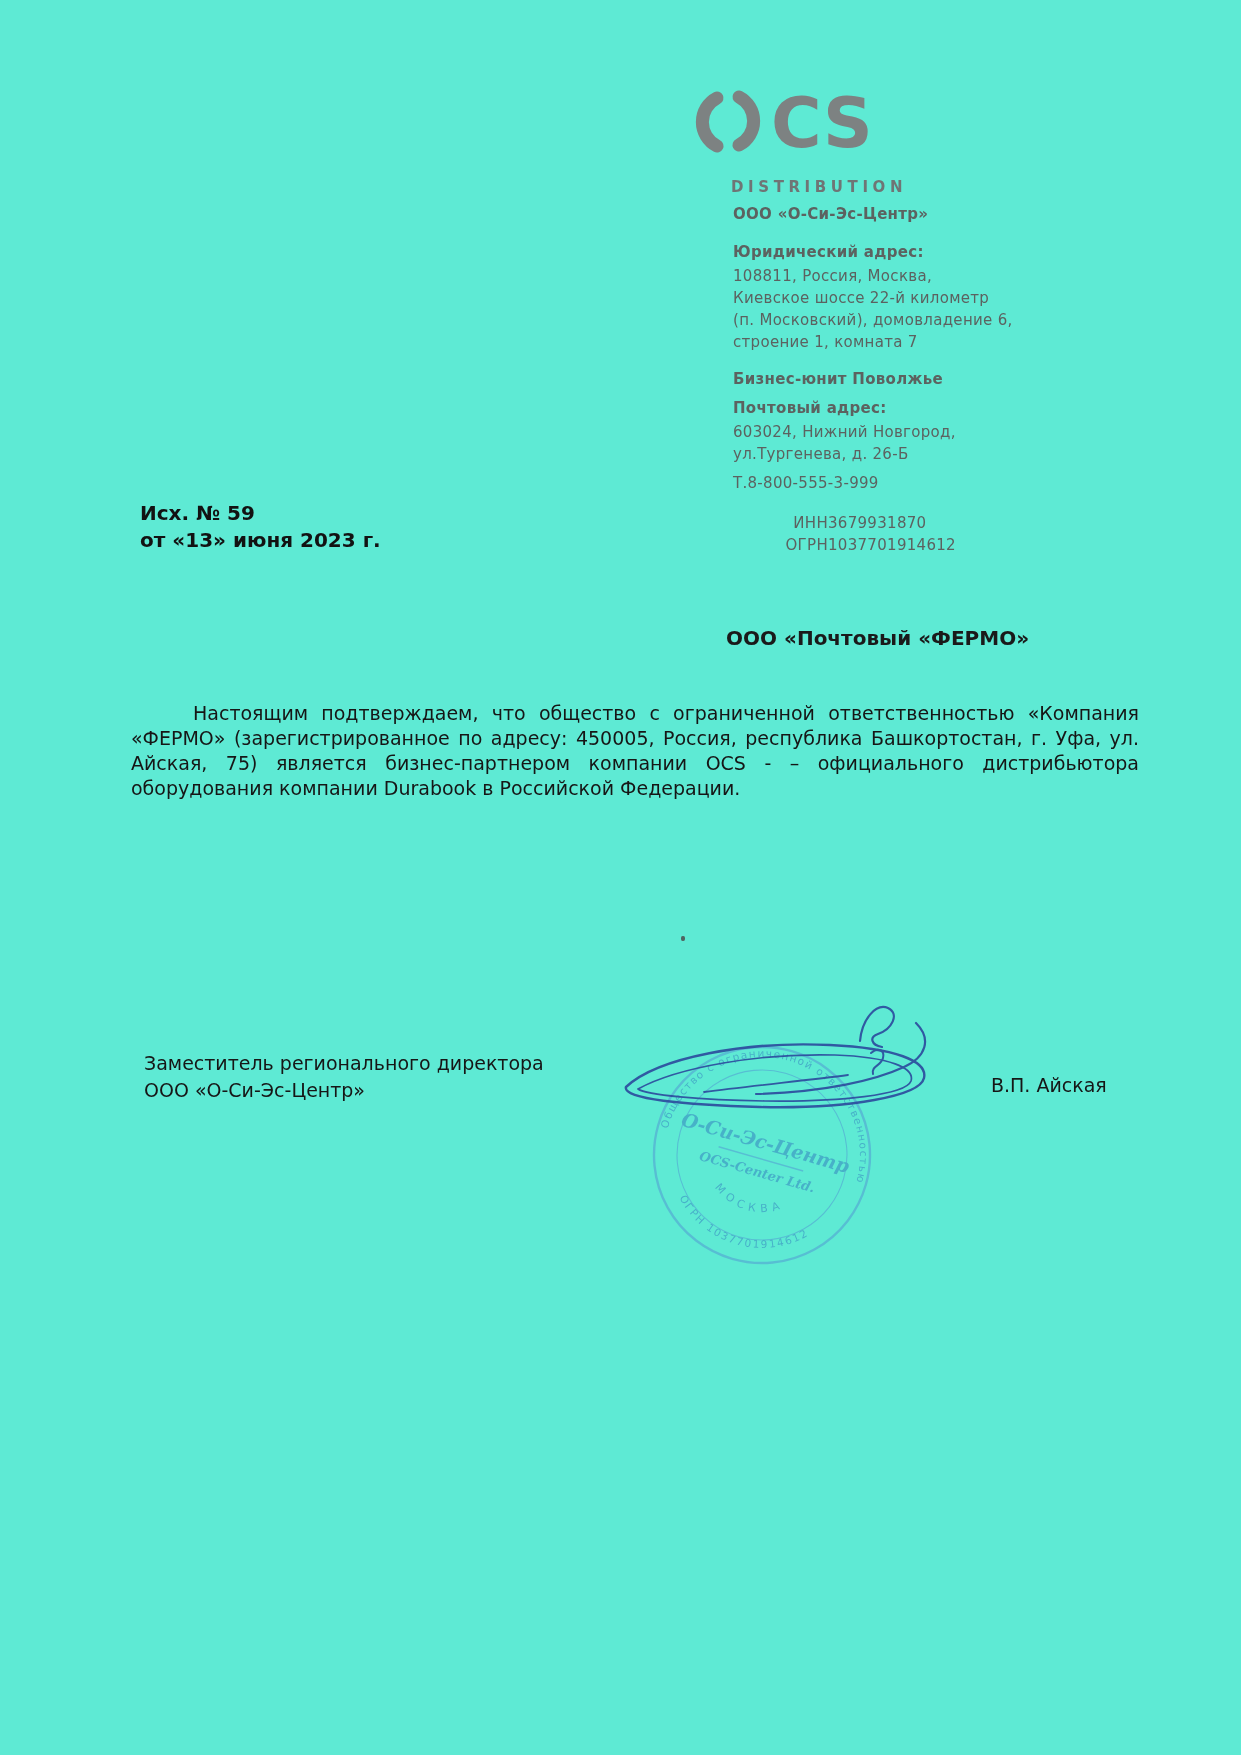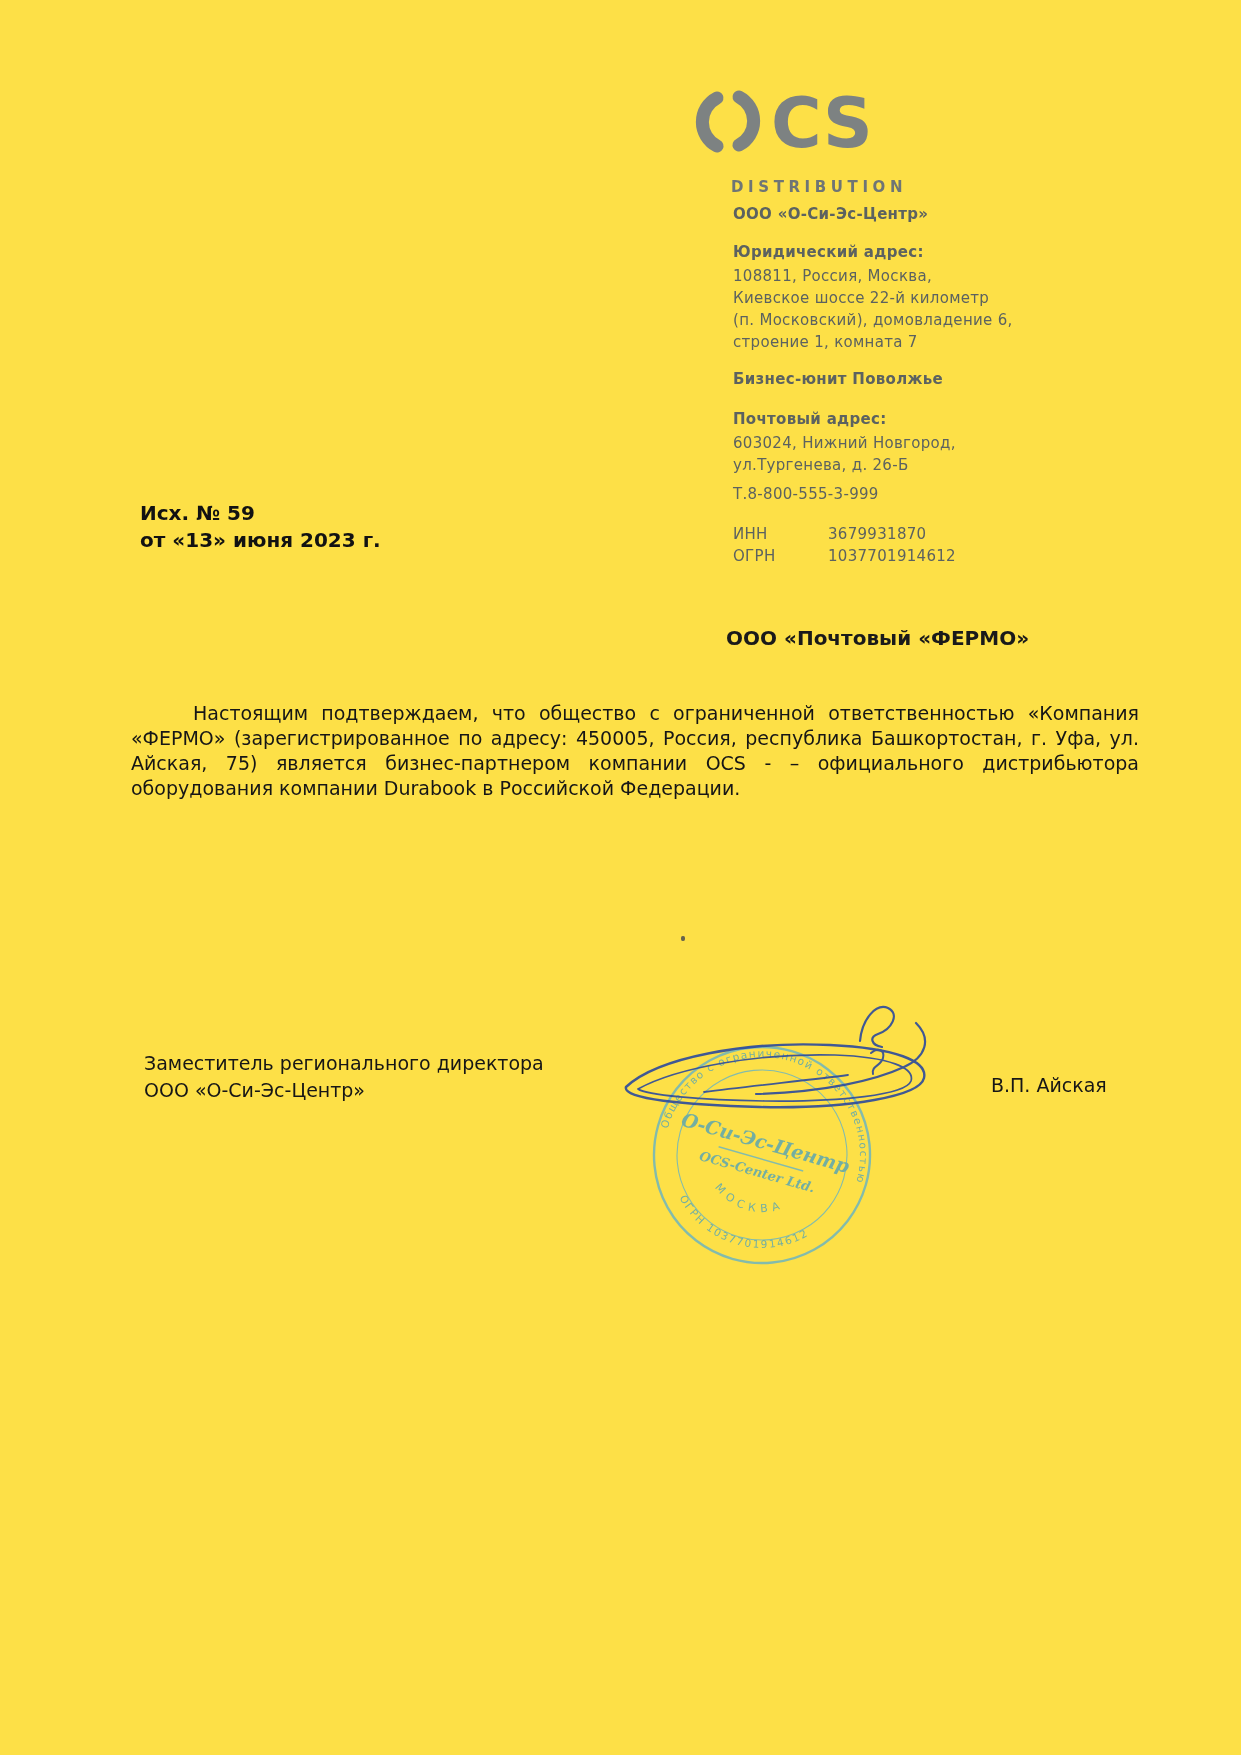--- a/index.html
+++ b/index.html
@@ -1,39 +1,39 @@
 <!DOCTYPE html>
 <html><head>
 <meta charset="utf-8">
 <style>
   html,body{margin:0;padding:0;background:#fff;}
   .page{
-    position:relative;width:1241px;height:1755px;background:#fde047;
+    position:relative;width:1241px;height:1755px;background:#5eead4;
     font-family:"DejaVu Sans",sans-serif;overflow:hidden;
   }
   
   .logo{position:absolute;left:693px;top:84px;width:220px;}
   .logo-sub{
     position:absolute;left:731px;top:157px;
     font-size:15px;font-weight:bold;letter-spacing:4.6px;color:#6f7575;margin-top:21px;
   }
   
   .org{
     position:absolute;left:733px;top:203px;width:330px;
     font-size:15px;line-height:22px;color:#5c6260;letter-spacing:.3px;
   }
   .org .b{font-weight:bold;}
   .org-name{margin-bottom:16px;}
   .org-label{margin-bottom:2px;}
   .gap15{margin-top:15px;}
-  .gap6{margin-top:18px;}
+  .gap6{margin-top:7px;}
   .gap7{margin-top:7px;}
   .gap18{margin-top:18px;}
   .reg-row{display:flex;}
-  .reg-row .lbl{width:95px;}
+  .reg-row .lbl{width:95px;text-align:right;}
   
   .ref{
     position:absolute;left:140px;top:500px;
     font-size:20px;line-height:27px;color:#121212;font-weight:bold;
   }
   
   .recipient{
     position:absolute;left:726px;top:626px;
     font-size:20px;font-weight:bold;color:#1a1a1a;
   }

